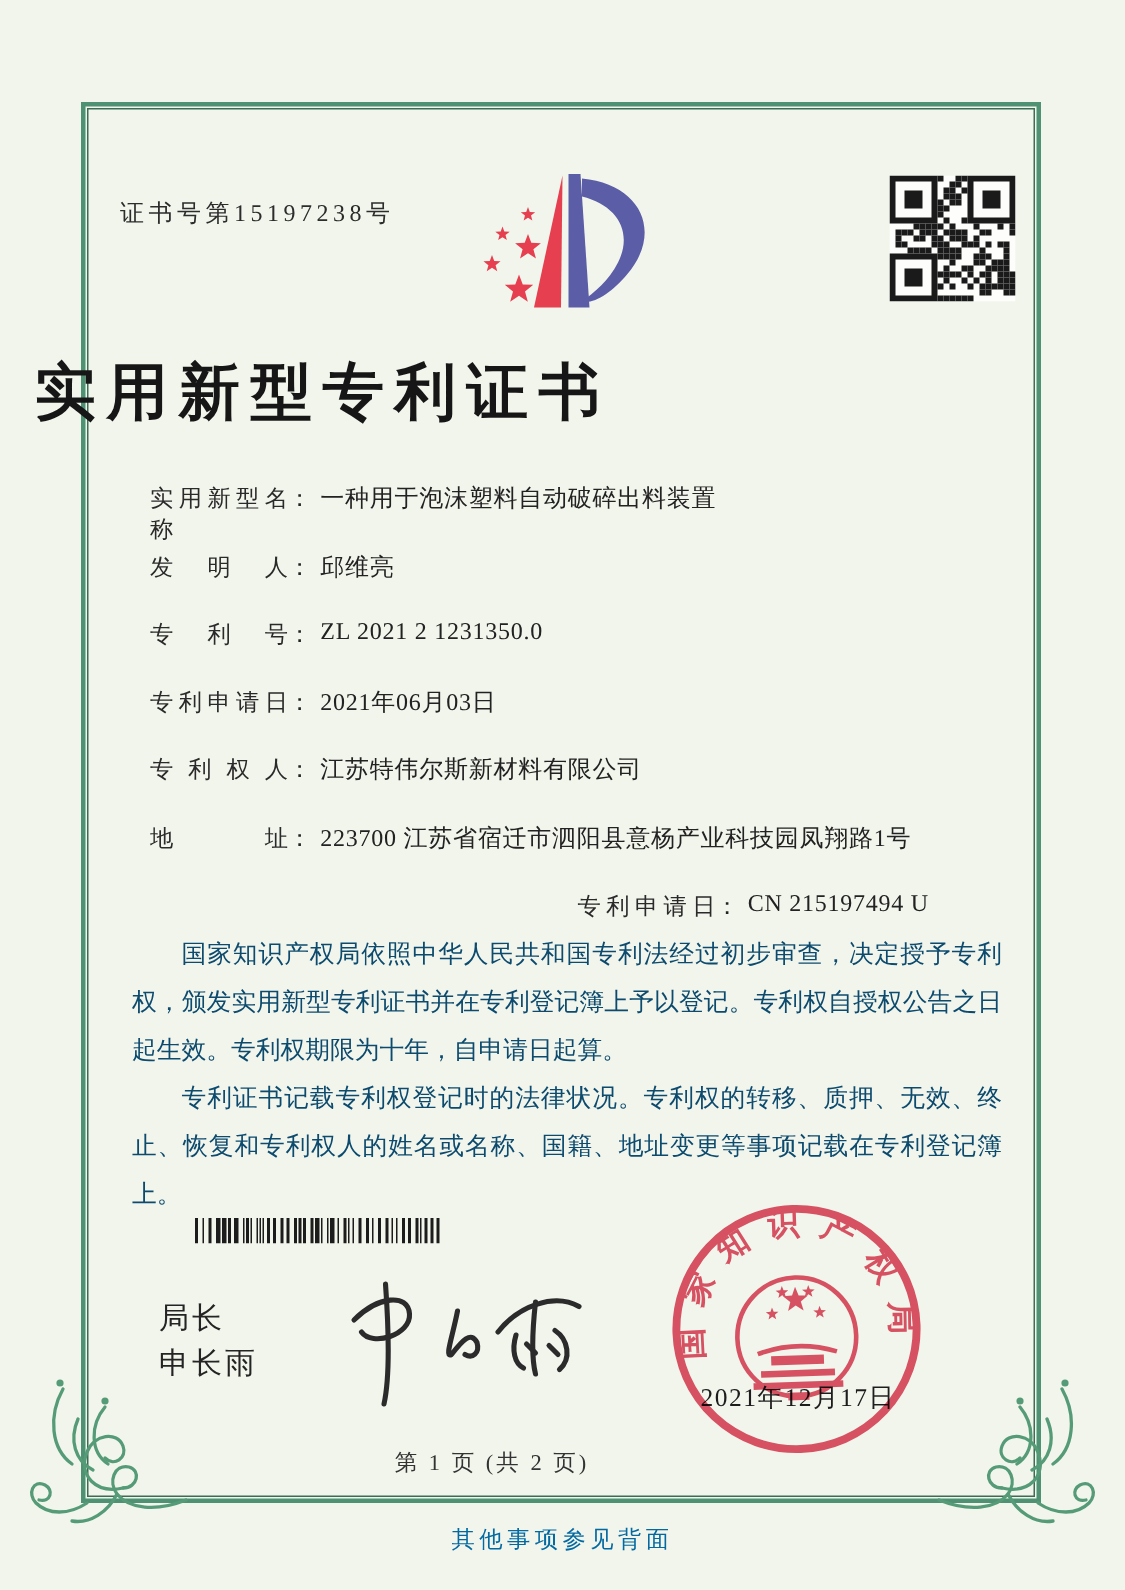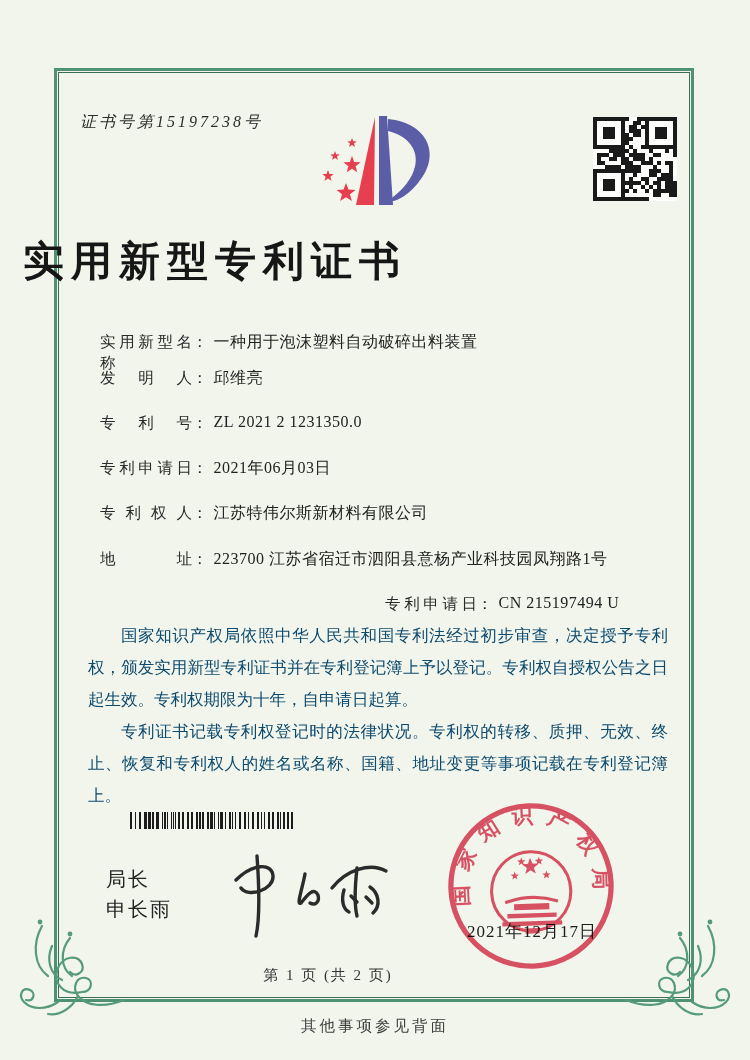--- a/index.html
+++ b/index.html
@@ -11,21 +11,21 @@
   .abs{position:absolute;}
   
   #frame{
     position:absolute;left:54px;top:68px;width:634px;height:928px;
     border:3px solid #4e9273;
   }
   #frame-inner{
     position:absolute;inset:1px;border:1px solid #3a6d53;
   }
   #cert-no{
-    left:80px;top:112px;font-size:16px;letter-spacing:3px;color:#2c2c2c;font-style:italic;
+    left:80px;top:132px;font-size:16px;letter-spacing:3px;color:#2c2c2c;
   }
   #title{
     left:0;top:234px;width:750px;text-align:left;
     font-size:41px;font-weight:bold;letter-spacing:7px;color:#161616;padding-left:23px;
   }
   .field-row{position:absolute;left:100px;width:560px;height:22px;font-size:16px;}
   .flabel{
     display:inline-block;width:92px;text-align:justify;text-align-last:justify;
     vertical-align:top;font-size:15.5px;color:#2a2a2a;
   }
@@ -37,21 +37,21 @@
     text-align:justify;color:#0c4a6e;
   }
   #body-text p{margin:0;text-indent:2em;}
   #signer{left:106px;top:864px;font-size:20px;line-height:30px;letter-spacing:2px;color:#242424;}
   #seal-date{
     left:446px;top:920px;width:172px;text-align:center;
     font-size:17px;letter-spacing:1px;color:#1d1d1d;z-index:1;
   }
   #seal-svg{left:443px;top:798px;z-index:2;mix-blend-mode:multiply;opacity:.93;transform:rotate(-2deg);}
   #page-indicator{left:0;top:966px;width:656px;text-align:center;font-size:15px;letter-spacing:2px;color:#333;z-index:3;}
-  #back-note{left:0;top:1016px;width:750px;text-align:center;font-size:15.5px;letter-spacing:3px;color:#404040;}
+  #back-note{left:0;top:1016px;width:750px;text-align:center;font-size:15.5px;letter-spacing:3px;color:#0369a1;}
   svg{display:block;}
 </style>
 </head>
 <body>
 
 <div id="frame">
   <div id="frame-inner"></div>
 </div>
 
 <svg class="abs" style="left:8px;top:912px;" width="118" height="118" viewBox="0 0 118 118">
@@ -227,21 +227,21 @@
       <rect x="10" y="10" width="12" height="12"></rect>
       <rect x="54" y="2" width="28" height="28" fill="none" stroke="#1a1a1a" stroke-width="4"></rect>
       <rect x="62" y="10" width="12" height="12"></rect>
       <rect x="2" y="54" width="28" height="28" fill="none" stroke="#1a1a1a" stroke-width="4"></rect>
       <rect x="10" y="62" width="12" height="12"></rect>
     </g>
 </svg>
 
 <div id="title" class="abs">实用新型专利证书</div>
 
-<div class="field-row" style="top:332px">
+<div class="field-row" style="top:322px">
   <span class="flabel">实用新型名称</span><span class="colon">：</span><span class="fvalue">一种用于泡沫塑料自动破碎出料装置</span>
 </div>
 <div class="field-row" style="top:368px">
   <span class="flabel">发明人</span><span class="colon">：</span><span class="fvalue">邱维亮</span>
 </div>
 <div class="field-row" style="top:413px">
   <span class="flabel">专利号</span><span class="colon">：</span><span class="fvalue">ZL 2021 2 1231350.0</span>
 </div>
 <div class="field-row" style="top:458px">
   <span class="flabel">专利申请日</span><span class="colon">：</span><span class="fvalue">2021年06月03日</span>

